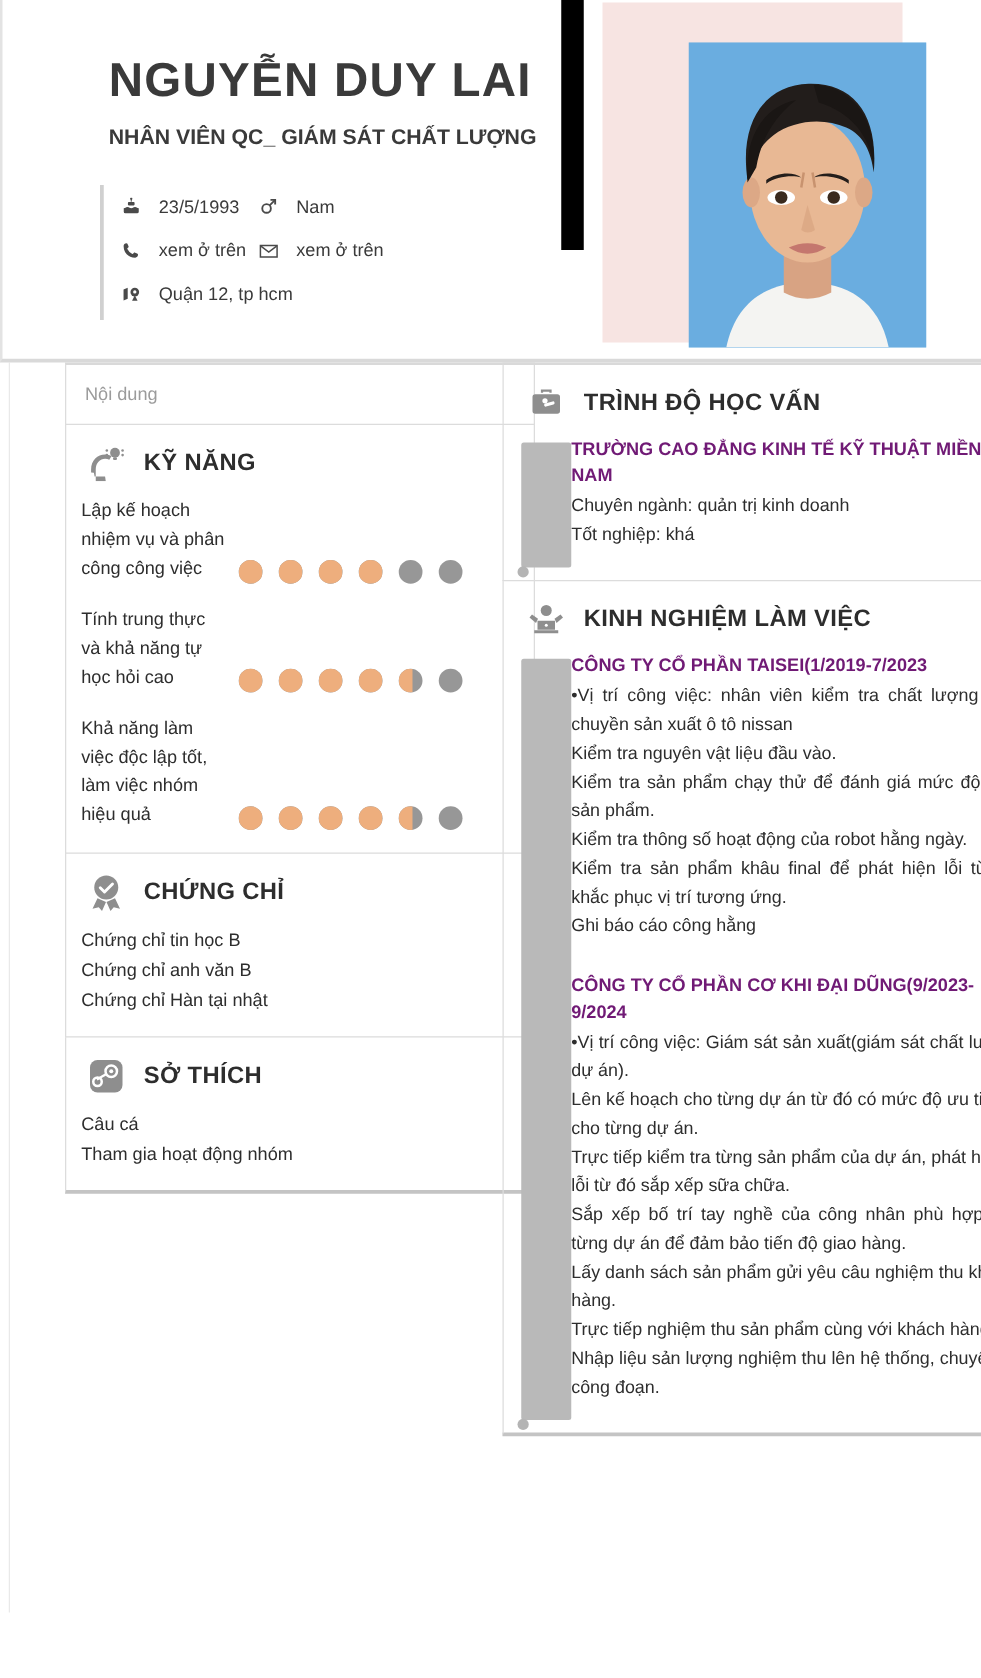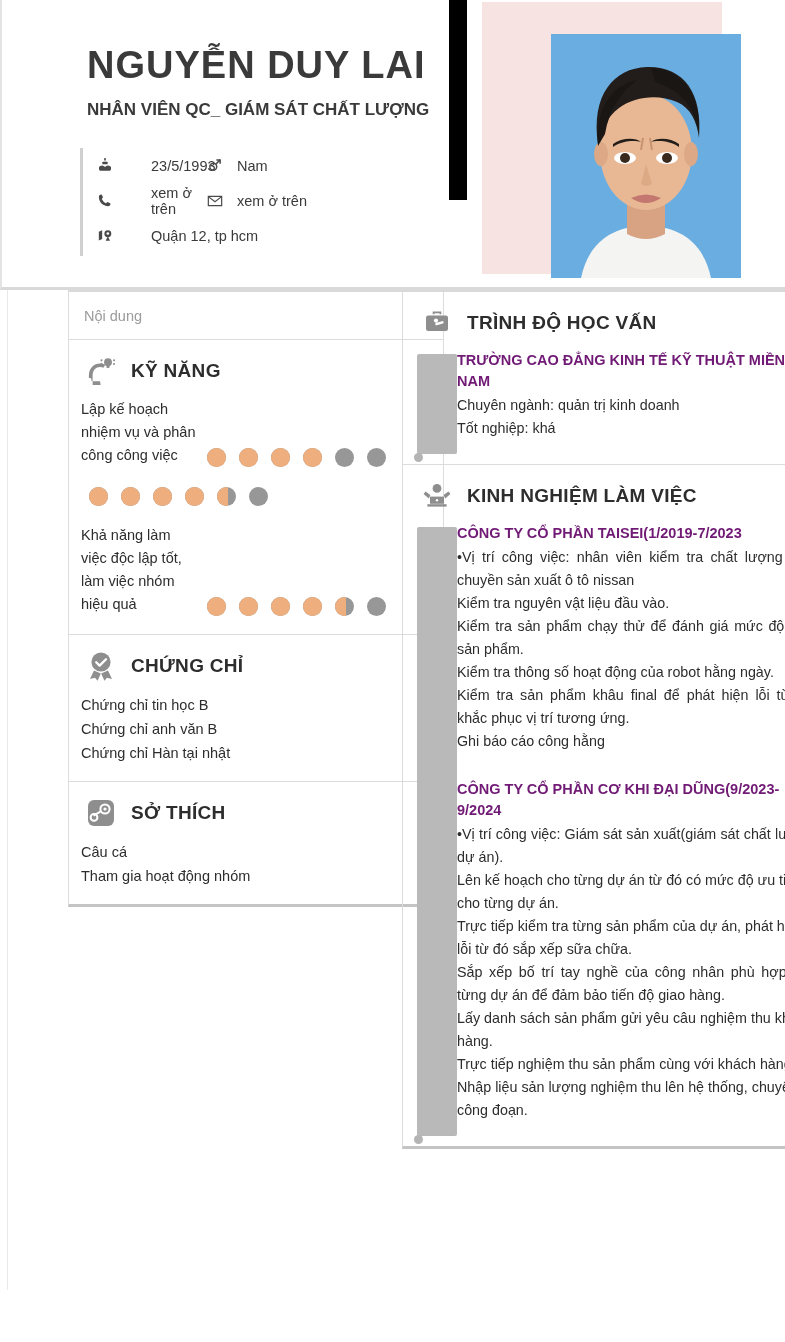--- a/index.html
+++ b/index.html
@@ -86,21 +86,21 @@
     display: flex;
     align-items: center;
     height: 35px;
   }
   .c-item {
     display: flex;
     align-items: center;
     font-size: 14.5px;
     color: #3a3a3a;
   }
-  .c-item.first { width: 110px; gap: 24px; }
+  .c-item.first { width: 110px; }
   .c-ic {
     width: 22px;
     display: flex;
     align-items: center;
     justify-content: flex-start;
     color: #4a4a4a;
     flex-shrink: 0;
   }
   .c-ic svg { display:block; }
   .c-tx { margin-left: 8px; }
@@ -117,21 +117,21 @@
     width: 402px;
     padding-left: 0;
     position: relative;
   }
   .col-right {
     width: 383px;
     position: relative;
   }
 
   
-  .lp { margin-left: 68px; width: 376px; }
+  .lp { margin-left: 52px; width: 376px; }
   .noidung-box {
     height: 50px;
     display: flex;
     align-items: center;
     padding-left: 15px;
     border-top: 2px solid #d9d9d9;
     border-left: 1px solid #dcdcdc;
     border-right: 1px solid #dcdcdc;
     border-bottom: 1px solid #dcdcdc;
   }
@@ -437,20 +437,21 @@
                   <span class="fill" style="width: 100%; background: rgb(238, 174, 125);"></span>
                 </span>
                 <span class="dot" style="background: rgb(151, 151, 151);">
                   <span class="fill" style="width: 100%; background: rgb(238, 174, 125);"></span>
                 </span>
                 <span class="dot" style="background: rgb(151, 151, 151);"></span>
                 <span class="dot" style="background: rgb(151, 151, 151);"></span>
               </div>
           </div>
           <div class="skill">
+            <div class="skill-label">Tính trung thực và khả năng tự học hỏi cao</div>
             <div class="dots">
                 <span class="dot" style="background: rgb(151, 151, 151);">
                   <span class="fill" style="width: 100%; background: rgb(238, 174, 125);"></span>
                 </span>
                 <span class="dot" style="background: rgb(151, 151, 151);">
                   <span class="fill" style="width: 100%; background: rgb(238, 174, 125);"></span>
                 </span>
                 <span class="dot" style="background: rgb(151, 151, 151);">
                   <span class="fill" style="width: 100%; background: rgb(238, 174, 125);"></span>
                 </span>

